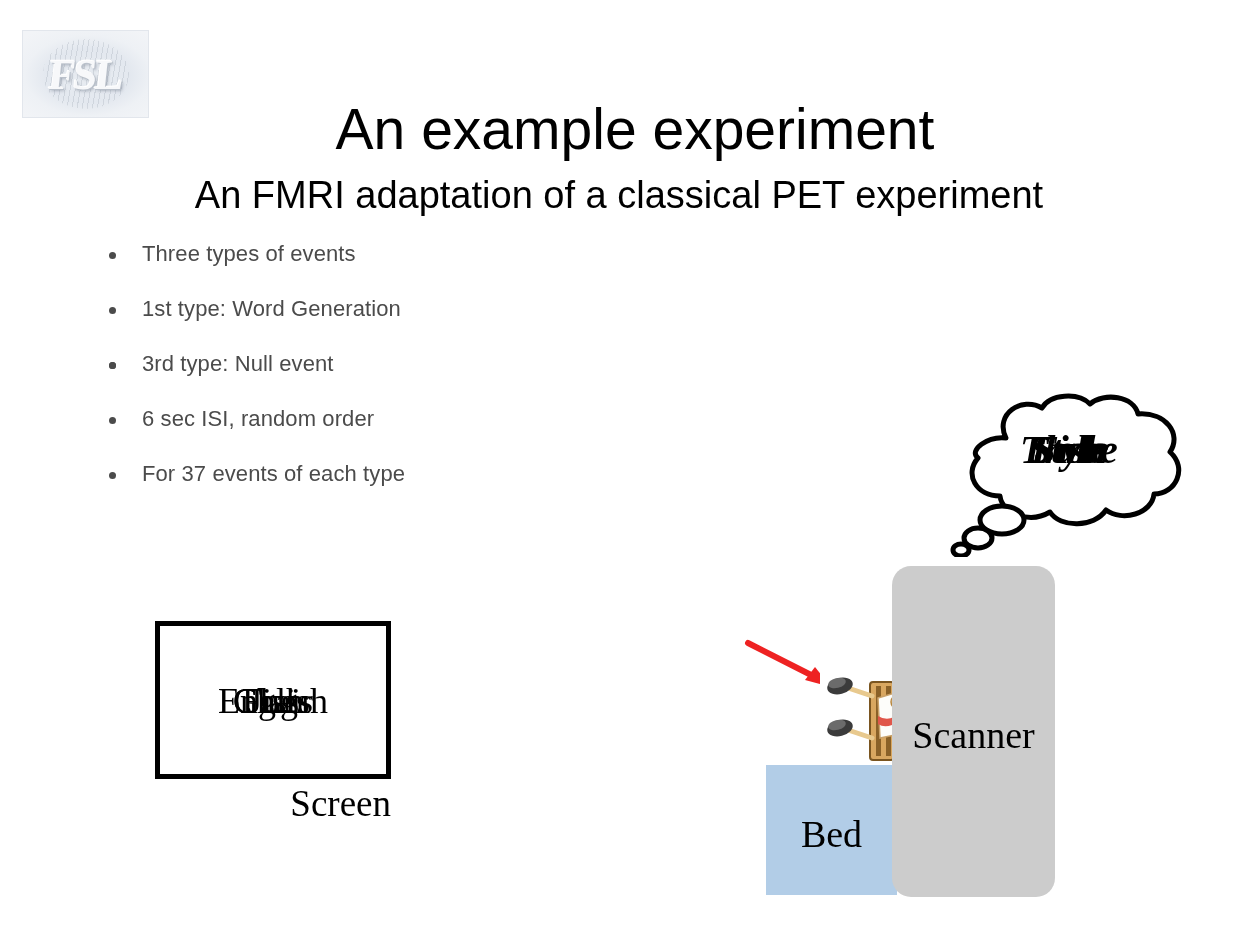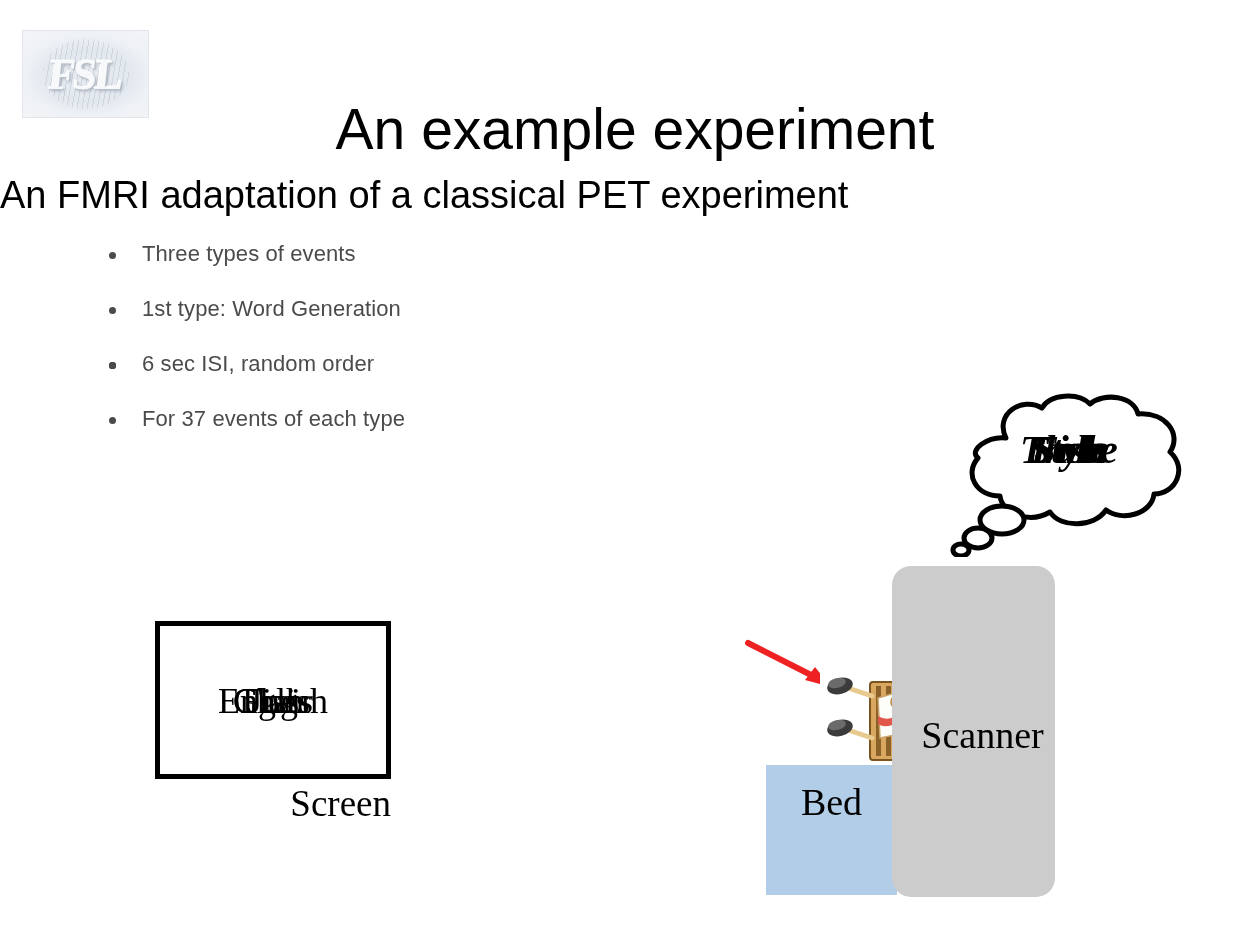--- a/index.html
+++ b/index.html
@@ -72,20 +72,21 @@
     color: #000000;
     letter-spacing: 0px;
     white-space: nowrap;
     padding-left: 16px;
   }
   #slide-subtitle {
     position: absolute;
     left: 0;
     top: 174px;
     width: 1238px;
+    text-align: center;
     font-size: 38px;
     font-stretch: condensed;
     color: #000000;
     white-space: nowrap;
   }
 
   
   #bullet-list {
     position: absolute;
     left: 104px;
@@ -202,34 +203,33 @@
   #scanner-label {
     position: absolute;
     left: 892px;
     top: 713px;
     width: 163px;
     text-align: center;
     font-family: "Liberation Serif", serif;
     font-size: 38px;
     color: #000000;
     white-space: nowrap;
-    margin-left: 9px;
   }
   #bed-box {
     position: absolute;
     left: 766px;
     top: 765px;
     width: 131px;
     height: 130px;
     background: #b2cde7;
   }
   #bed-label {
     position: absolute;
     left: 766px;
-    top: 780px;
+    top: 812px;
     width: 131px;
     text-align: center;
     font-family: "Liberation Serif", serif;
     font-size: 38px;
     color: #000000;
   }
 
   
   #volunteer-label {
     position: absolute;
@@ -279,20 +279,21 @@
     </li>
     <li>
       <span class="bullet-dot"></span>
       <span>1st type: Word Generation</span>
     </li>
     <li>
       <span class="bullet-dot"></span>
     </li>
     <li>
       <span class="bullet-dot"></span>
+      <span>3rd type: Null event</span>
     </li>
     <li>
       <span class="bullet-dot"></span>
       <span>6 sec ISI, random order</span>
     </li>
     <li>
       <span class="bullet-dot"></span>
       <span>For 37 events of each type</span>
     </li>
   </ul>

